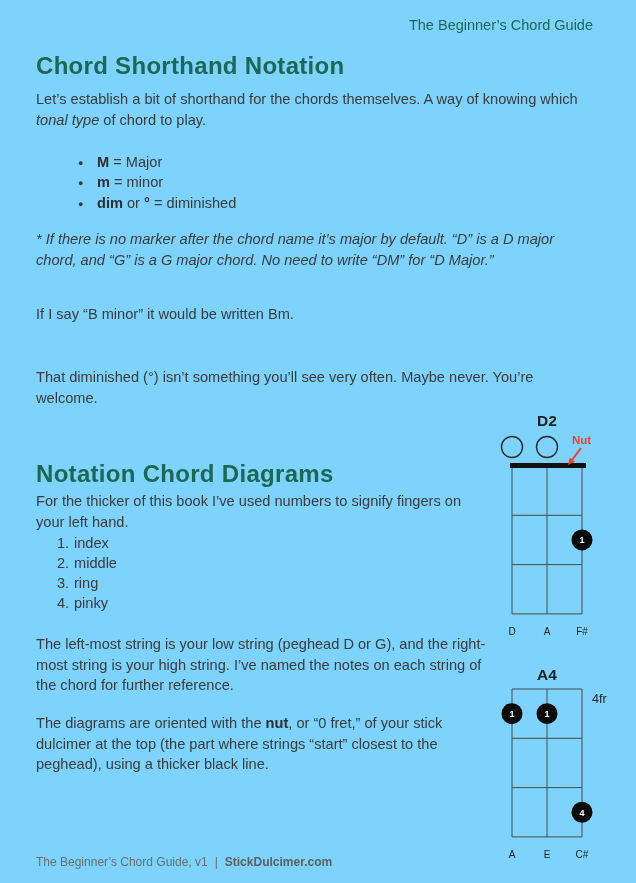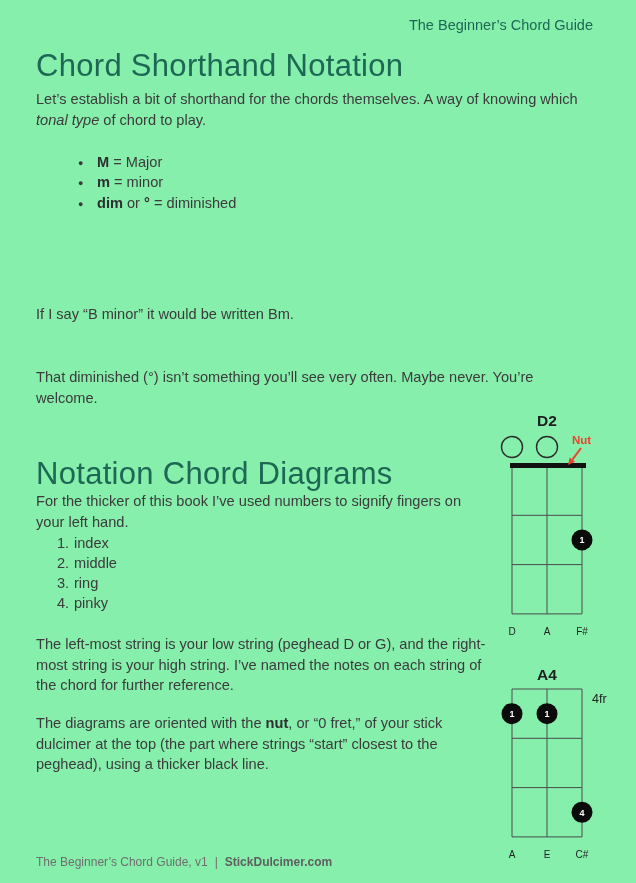--- a/index.html
+++ b/index.html
@@ -1,36 +1,36 @@
 <!DOCTYPE html>
 <html><head>
 <meta charset="utf-8">
 <style>
   * { margin:0; padding:0; box-sizing:border-box; }
   html,body { background:#ffffff; }
   .page {
     position:relative;
     width:636px; height:883px;
-    background:#86efac;
+    background:#7dd3fc;
     font-family:"Liberation Sans","DejaVu Sans",sans-serif;
     color:#3b3b3b;
     font-size:14.6px;
     line-height:20.5px;
     overflow:hidden;
   }
   .abs { position:absolute; }
   .header-right {
     top:15px; right:43px;
     color:#1d6854;
     font-size:14.5px;
   }
   h1.green {
     color:#1d6854;
-    font-size:31px;
-    font-weight:400;
+    font-size:24px;
+    font-weight:700;
     letter-spacing:0.3px;
     line-height:30px;
   }
   #heading-shorthand { left:36px; top:51px; }
   #heading-reading   { left:36px; top:459px; }
   #para-intro        { left:36px; top:89px;  width:560px; }
   #list-shorthand    { left:78px; top:152px; list-style:none; }
   #list-shorthand li { position:relative; padding-left:19px; line-height:20.3px; }
   #list-shorthand li::before {
     content:"●"; position:absolute; left:0; top:1px; font-size:9px; color:#3b3b3b;
@@ -67,20 +67,21 @@
   <h1 class="abs green" id="heading-shorthand">Chord Shorthand Notation</h1>
 
   <p class="abs" id="para-intro"><span>Let’s establish a bit of shorthand for the chords themselves. A way of knowing which </span><em>tonal type</em><span> of chord to play.</span></p>
 
   <ul class="abs" id="list-shorthand">
     <li><strong>M</strong><span> = Major</span></li>
     <li><strong>m</strong><span> = minor</span></li>
     <li><strong>dim</strong><span> or </span><strong>°</strong><span> = diminished</span></li>
   </ul>
 
+  <p class="abs" id="para-note">* If there is no marker after the chord name it’s major by default.  “D” is a D major chord, and “G” is a G major chord.  No need to write “DM” for “D Major.”</p>
 
   <p class="abs" id="para-bminor">If I say “B minor” it would be written Bm.</p>
 
   <p class="abs" id="para-dim">That diminished (°) isn’t something you’ll see very often.  Maybe never.  You’re welcome.</p>
 
   <h1 class="abs green" id="heading-reading">Notation Chord Diagrams</h1>
 
   <p class="abs" id="para-purposes">For the thicker of this book I’ve used numbers to signify fingers on your left hand.</p>
 
   <ol class="abs" id="list-fingers">

